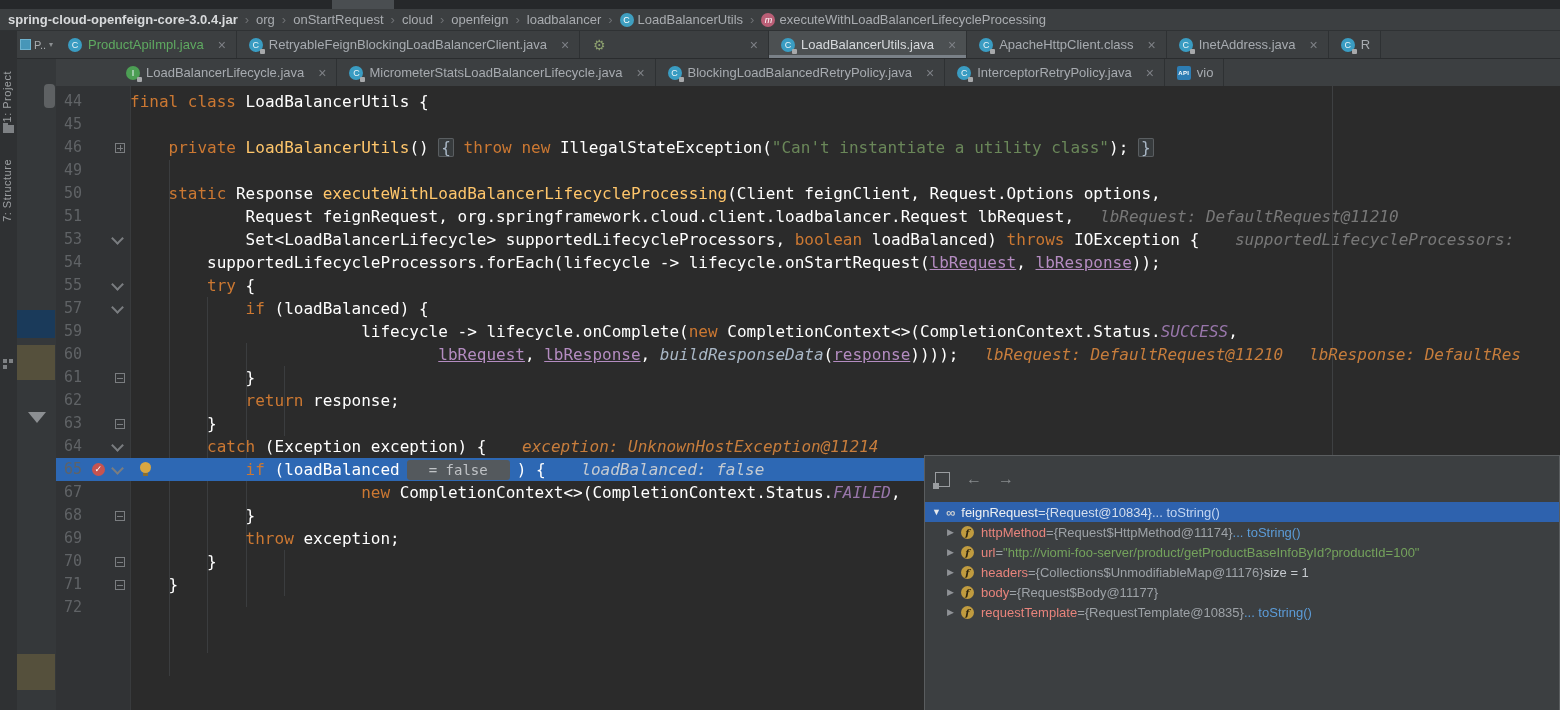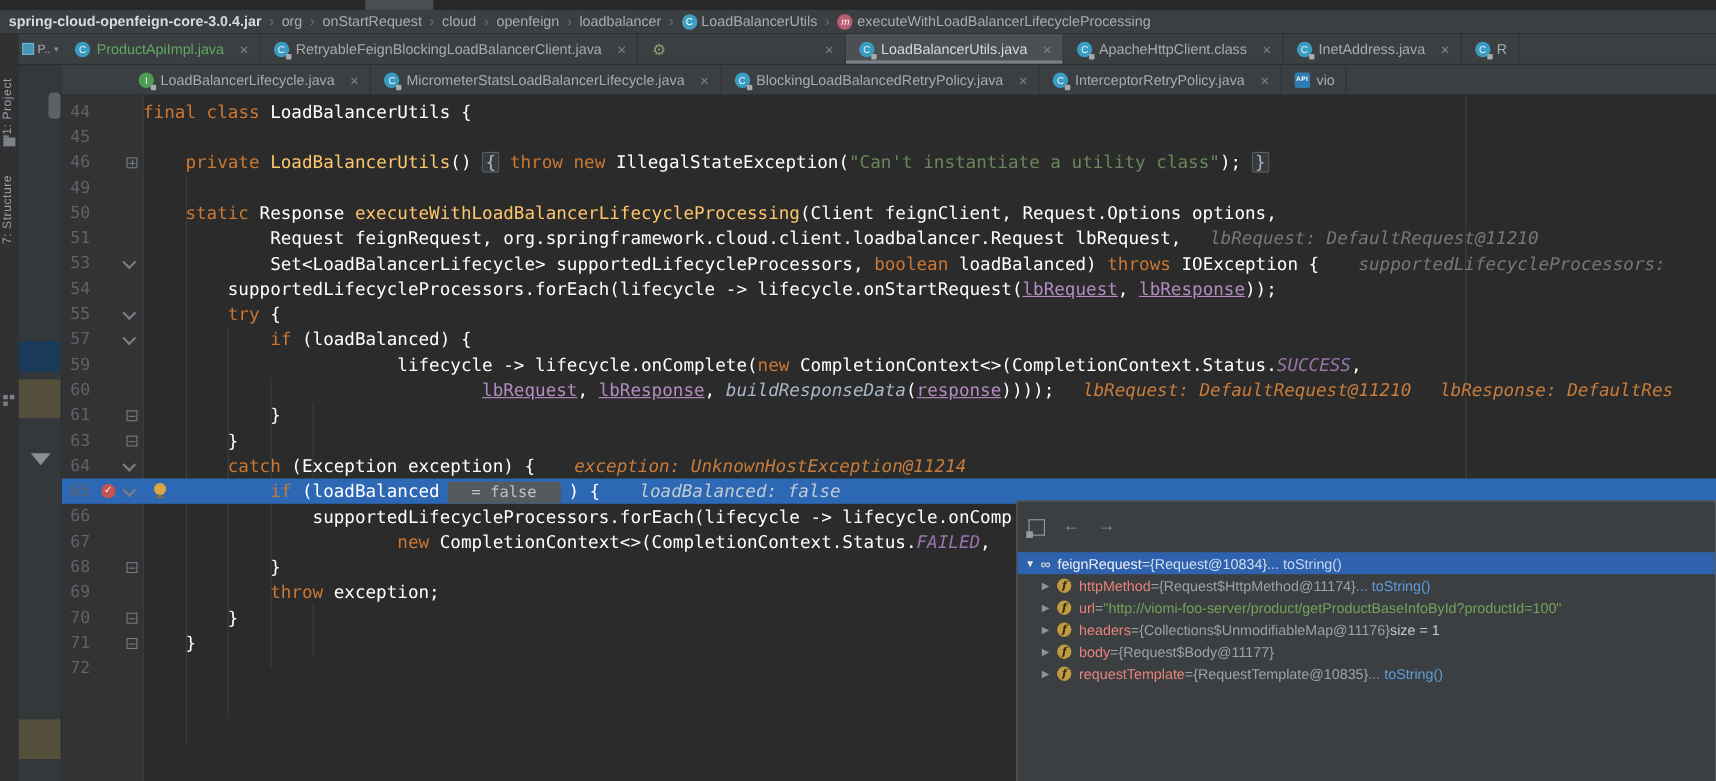--- a/index.html
+++ b/index.html
@@ -349,46 +349,46 @@
         </div>
         <div class="line">
           <div class="gut">
             <span class="g-num">61</span>
             <span class="g-foldEnd"></span>
           </div>
           <div class="codewrap"><span class="codeseg" style="padding-left: 12ch;"><span class="c-d">}</span></span></div>
         </div>
         <div class="line">
           <div class="gut">
+            <span class="g-num">62</span>
+          </div>
+          <div class="codewrap"><span class="codeseg" style="padding-left: 12ch;"><span class="c-kw">return</span><span class="c-d"> response;</span></span></div>
+        </div>
+        <div class="line">
+          <div class="gut">
             <span class="g-num">63</span>
             <span class="g-foldEnd"></span>
           </div>
           <div class="codewrap"><span class="codeseg" style="padding-left: 8ch;"><span class="c-d">}</span></span></div>
         </div>
         <div class="line">
           <div class="gut">
             <span class="g-num">64</span>
             <span class="g-fold"></span>
           </div>
           <div class="codewrap"><span class="codeseg" style="padding-left: 8ch;"><span class="c-kw">catch</span><span class="c-d"> (Exception exception) { </span></span><span class="hint c-ho">exception: UnknownHostException@11214</span></div>
         </div>
         <div class="line bg-exec">
           <div class="gut">
             <span class="g-num">65</span>
             <span class="g-bp"></span>
             <span class="g-fold"></span>
             <span class="g-bulb"></span>
           </div>
           <div class="codewrap"><span class="codeseg" style="padding-left: 12ch;"><span class="c-kw">if</span><span class="c-d"> (loadBalanced</span><span class="c-box">= false</span><span class="c-d">) { </span></span><span class="hint c-hb">loadBalanced: false</span></div>
-        </div>
-        <div class="line">
-          <div class="gut">
-            <span class="g-num">66</span>
-          </div>
-          <div class="codewrap"><span class="codeseg" style="padding-left: 16ch;"><span class="c-d">supportedLifecycleProcessors.forEach(lifecycle -&gt; lifecycle.onComp</span></span></div>
         </div>
         <div class="line">
           <div class="gut">
             <span class="g-num">67</span>
           </div>
           <div class="codewrap"><span class="codeseg" style="padding-left: 24ch;"><span class="c-kw">new</span><span class="c-d"> CompletionContext&lt;&gt;(CompletionContext.Status.</span><span class="c-e">FAILED</span><span class="c-d">,</span></span></div>
         </div>
         <div class="line">
           <div class="gut">
             <span class="g-num">68</span>

